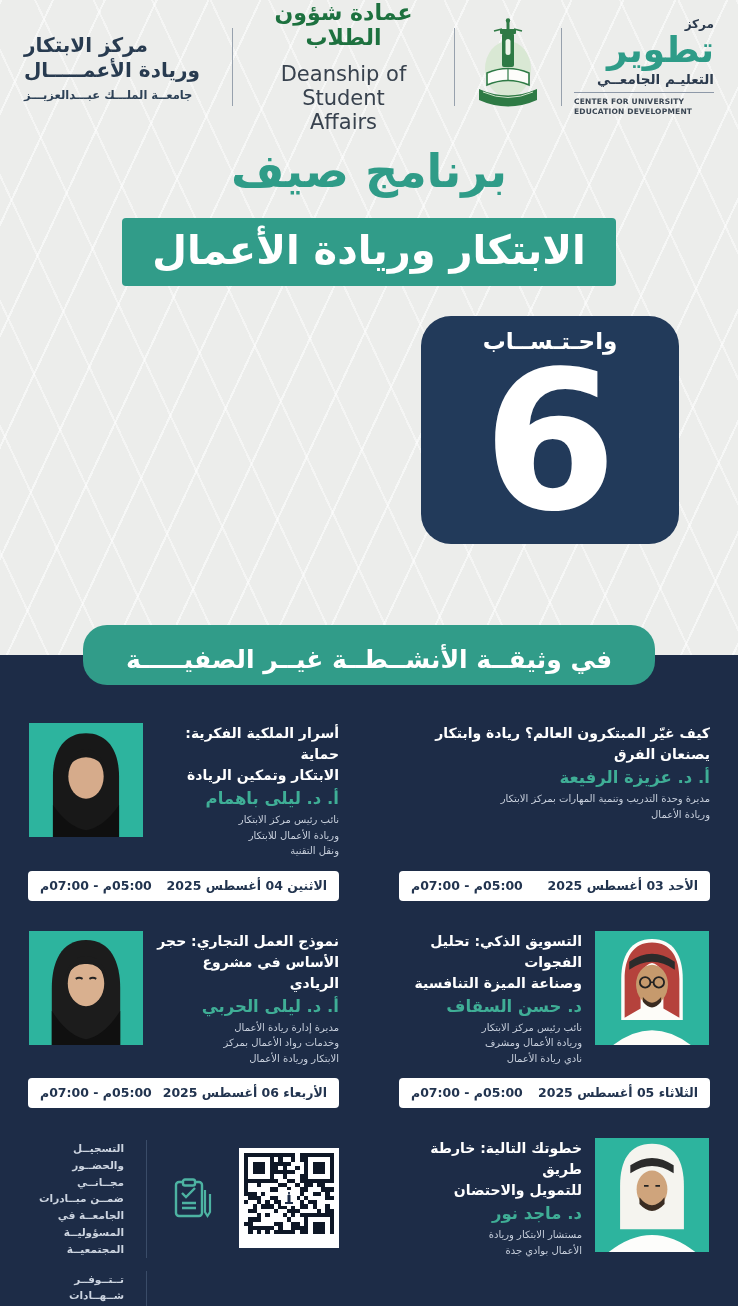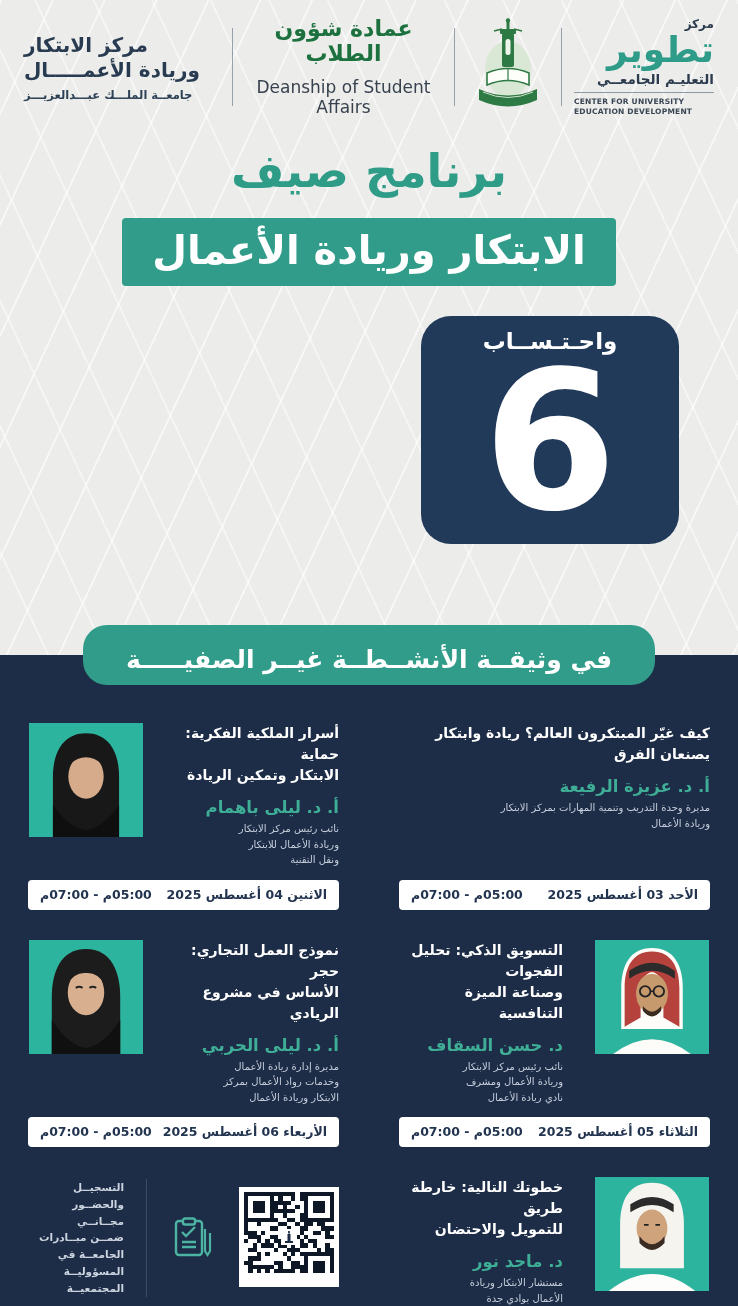--- a/index.html
+++ b/index.html
@@ -16,21 +16,21 @@
 
   
   .header { height:130px; display:flex; align-items:center; padding:10px 24px 6px; gap:12px; }
   .hdr-div { width:1px; height:78px; background:#97a1ad; flex:0 0 auto; }
   .left-logo { width:196px; text-align:left; direction:rtl; color:#283b50; }
   .left-logo .l1 { font-size:20px; font-weight:700; line-height:1.3; }
   .left-logo .l2 { font-size:20px; font-weight:700; line-height:1.25; }
   .left-logo .l3 { font-size:11.5px; font-weight:700; margin-top:5px; color:#2e4257; }
   .deanship { flex:1; text-align:center; }
   .deanship .ar { font-size:22px; font-weight:700; color:#1d713f; direction:rtl; }
-  .deanship .en { font-size:17px; color:#38424e; line-height:1.15; margin-top:12px; white-space:pre-line; }
+  .deanship .en { font-size:21px; color:#38424e; line-height:1.15; margin-top:12px; white-space:pre-line; }
   .emblem { flex:0 0 auto; }
   .tatweer { width:140px; text-align:right; direction:rtl; }
   .tatweer .t1 { font-size:12px; font-weight:700; color:#2c3b4e;text-align:right; }
   .tatweer .t2 { font-size:36px; font-weight:700; color:#2e9c88; line-height:1.05; }
   .tatweer .t3 { font-size:13.5px; font-weight:700; color:#2c3b4e; margin-top:2px; }
   .tatweer .sep { height:1px; background:#8e99a8; margin:5px 0 4px; }
   .tatweer .t4 { font-size:7.5px; font-weight:700; color:#3a4653; letter-spacing:.2px; line-height:1.35; white-space:pre-line; direction:ltr; text-align:left; }
 
   
   .hero { height:525px; text-align:center; }
@@ -41,26 +41,26 @@
   .count-label { font-size:23px; font-weight:700; direction:rtl; }
   .count-digit { font-size:192px; font-weight:700; line-height:1.02; margin-top:-10px; }
   .points-text { flex:1; font-size:45px; font-weight:700; color:#6e7173; line-height:1.52; white-space:pre-line; direction:rtl; text-align:center; padding-top:2px; }
 
   
   .navy { flex:1; display:flex; flex-direction:column; color:#fff; }
   .pill { width:572px; margin:-30px auto 0; background:#319c89; border-radius:24px; text-align:center; font-size:25px; font-weight:700; padding:20px 0 11px; direction:rtl; color:#fff; }
 
   .cards { display:grid; grid-template-columns:1fr 1fr; column-gap:60px; row-gap:30px; padding:0 28px; margin-top:38px; direction:rtl; }
   .card { display:flex; flex-direction:column; }
-  .card-body { display:flex; gap:31px; flex:1; }
+  .card-body { display:flex; gap:12px; flex:1; }
   .photo { width:116px; height:114px; flex:0 0 auto; overflow:hidden; }
   .photo svg { display:block; width:100%; height:100%; }
   .txt { flex:1; text-align:right; }
   .c-title { font-size:14px; font-weight:700; line-height:1.5; white-space:pre-line; color:#fff; }
-  .c-name { font-size:16.5px; font-weight:700; color:#3fae96; margin-top:12px; }
+  .c-name { font-size:16.5px; font-weight:700; color:#3fae96; margin-top:3px; }
   .c-role { font-size:10px; color:#c7cfdc; line-height:1.55; margin-top:4px; white-space:pre-line; }
   .date-bar { background:#fff; border-radius:4px; margin-top:12px; padding:7px 12px 8px; display:flex; justify-content:space-between; align-items:center; color:#22344f; font-size:12.5px; font-weight:700; direction:rtl; }
 
   
   .reg { display:flex; direction:rtl; gap:12px; }
   .reg-right { width:112px; flex:0 0 auto; text-align:right; }
   .reg-head { font-size:19px; font-weight:700; line-height:1.45; white-space:pre-line; }
   .qr-wrap { margin-top:10px; position:relative; width:100px; height:100px; }
   .qr { display:grid; grid-template-columns:repeat(21,1fr); grid-template-rows:repeat(21,1fr); width:100px; height:100px; background:#fff; padding:5px; }
   .qm.on { background:#0e1726; }

